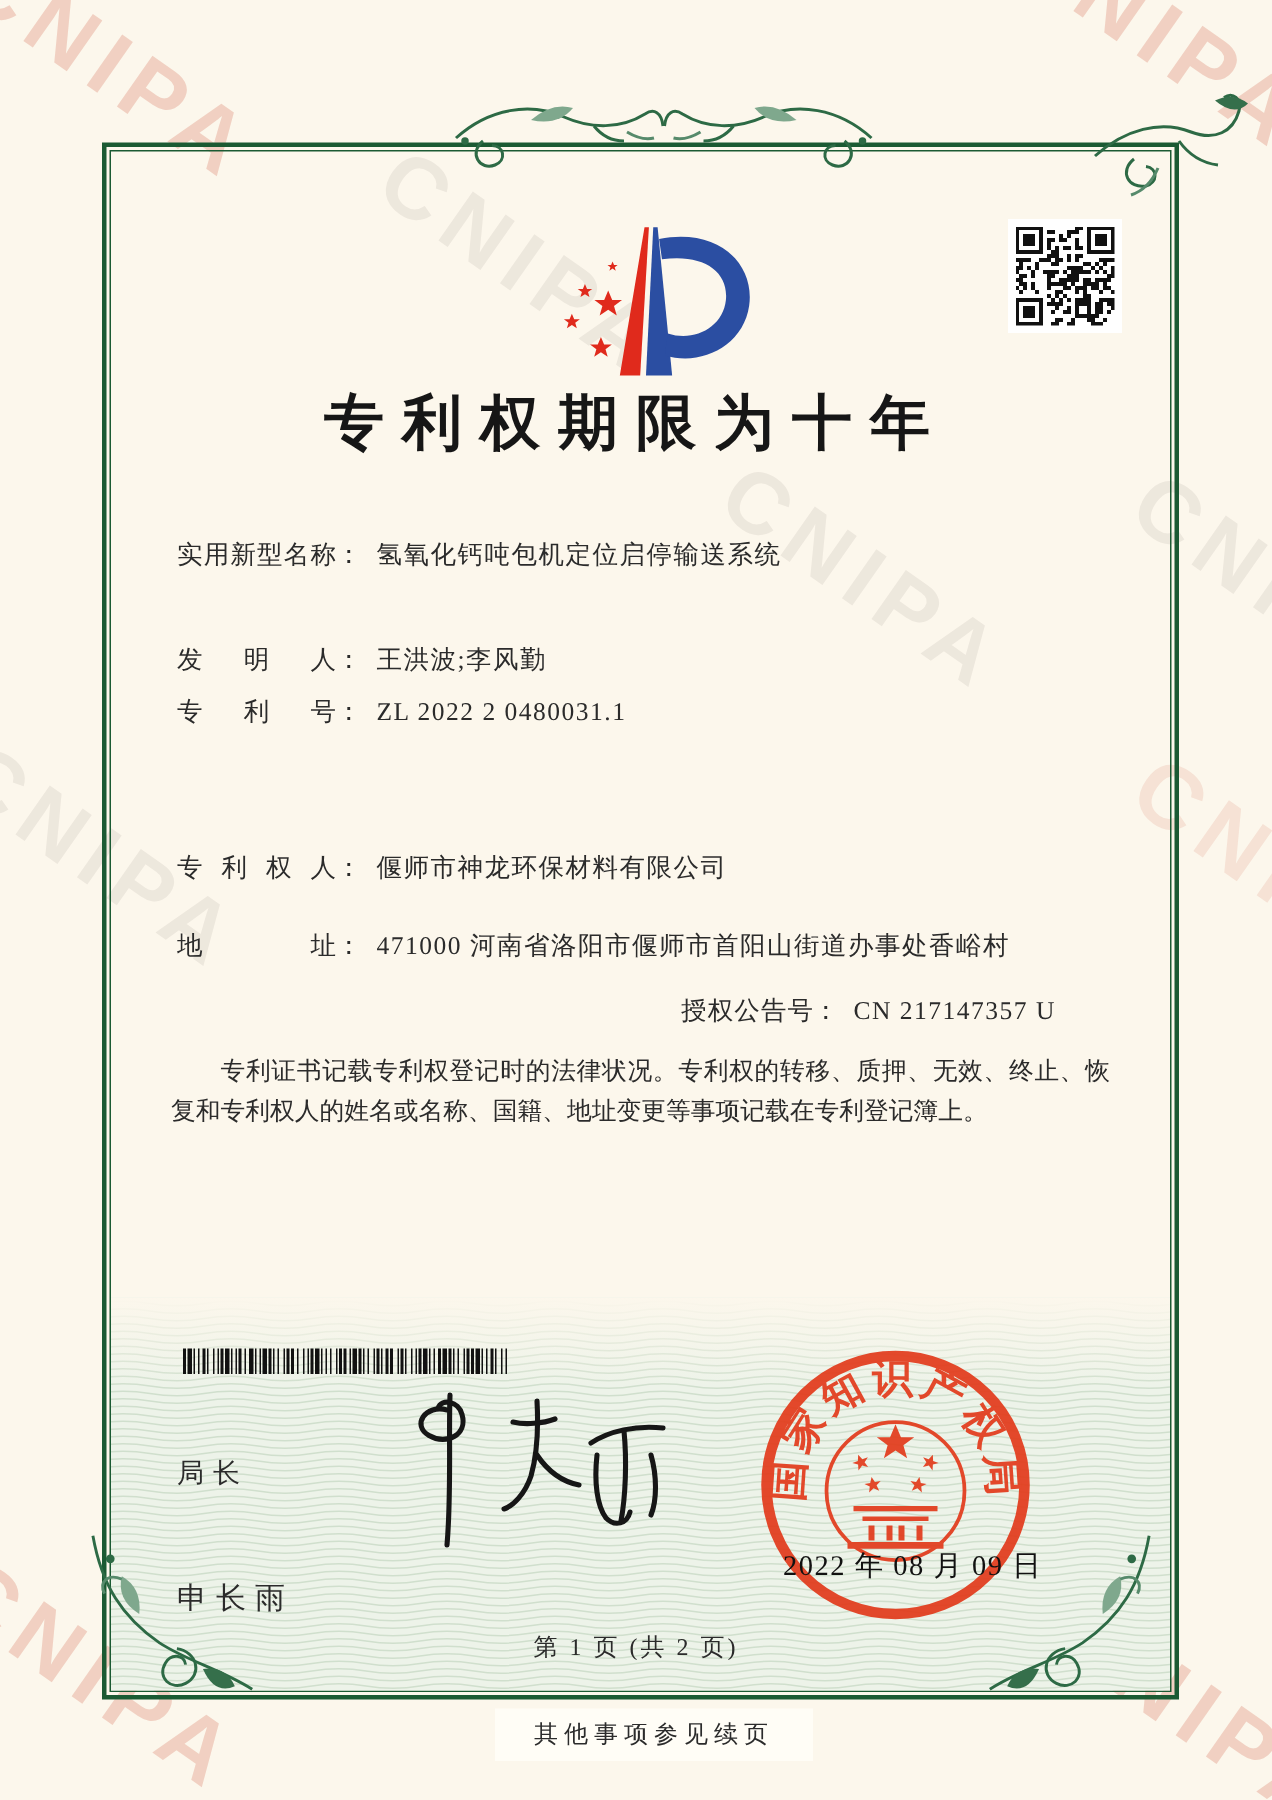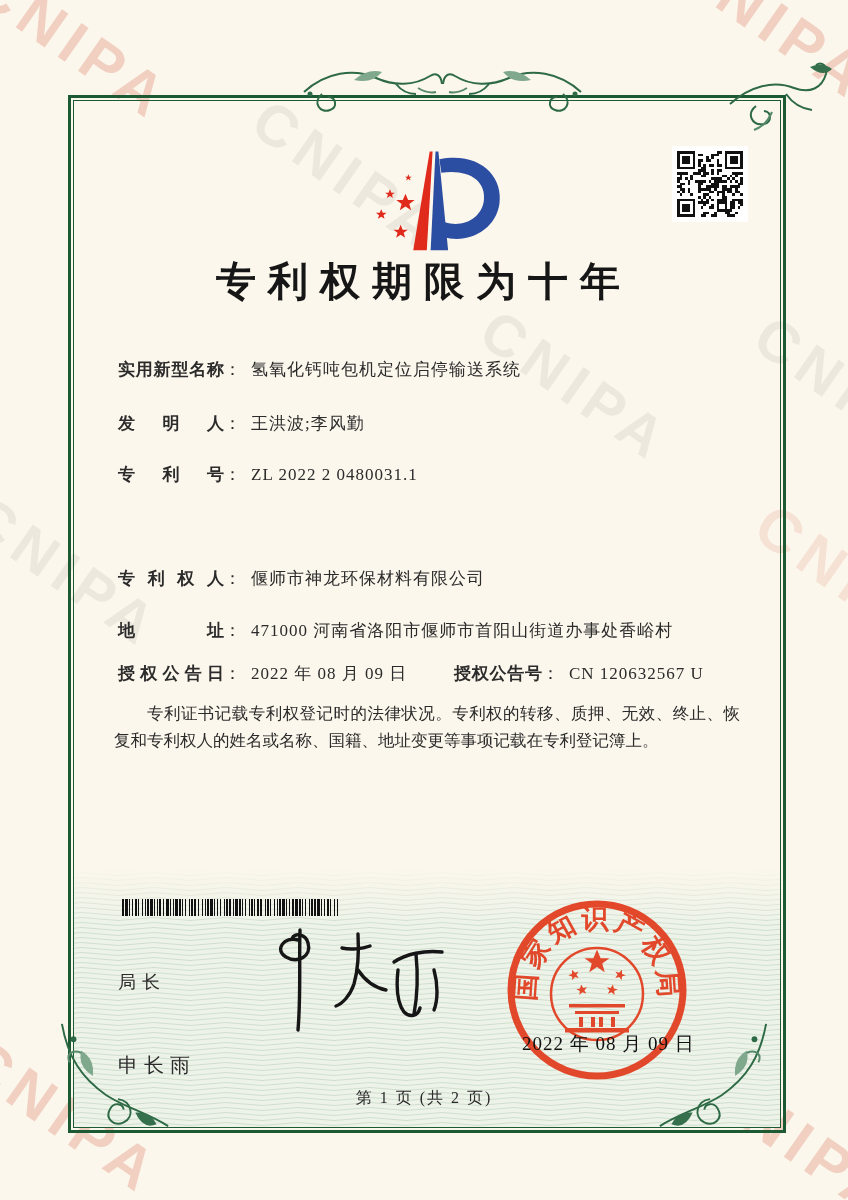--- a/index.html
+++ b/index.html
@@ -29,21 +29,21 @@
   .orn{position:absolute; z-index:4; pointer-events:none;}
   
   .cert-no{position:absolute; left:110px; top:143px; font-size:17px; letter-spacing:2px; z-index:5;}
   .logo{position:absolute; left:358px; top:136px; z-index:5;}
   .qr{position:absolute; left:672px; top:146px; width:76px; height:76px; background:#fff;
       padding:5px; box-sizing:border-box; z-index:5;}
   .title{position:absolute; left:68px; top:254px; width:712px; text-align:center;
       font-size:40px; font-weight:700; letter-spacing:12px; color:#161616; z-index:5;}
   
   .field-row{position:absolute; left:118px; font-size:17px; z-index:5; white-space:nowrap;}
-  .flabel{display:inline-block; width:106px; text-align:justify; text-align-last:justify; vertical-align:top;font-weight:bold;}
+  .flabel{display:inline-block; width:106px; text-align:justify; text-align-last:justify; vertical-align:top;}
   .fcolon{display:inline-block; margin-right:10px;}
   .fvalue{letter-spacing:1px;text-align:right;}
   .fgroup2{position:absolute; left:336px; top:0; white-space:nowrap;}
   .fgroup2 .flabel{width:88px;}
   
   .body-text{position:absolute; left:114px; top:700px; width:626px; font-size:16.5px;
       line-height:27px; text-align:justify; z-index:5;}
   .body-text p{margin:0; text-indent:2em;}
   
   .barcode{position:absolute; left:122px; top:899px; width:216px; height:17px; display:flex; z-index:6;}
@@ -398,38 +398,35 @@
       <rect x="0" y="18" width="7" height="7" fill="#111"></rect>
       <rect x="1" y="19" width="5" height="5" fill="#fff"></rect>
       <rect x="2" y="20" width="3" height="3" fill="#111"></rect>
     </svg>
 
   <div class="title">专利权期限为十年</div>
 
   <div class="field-row" style="top:358px;">
     <span class="flabel">实用新型名称</span><span class="fcolon">：</span><span class="fvalue">氢氧化钙吨包机定位启停输送系统</span>
   </div>
-  <div class="field-row" style="top:412px;">
+  <div class="field-row" style="top:428px;">
     <span class="flabel">发明人</span><span class="fcolon">：</span><span class="fvalue">王洪波;李风勤</span>
   </div>
   <div class="field-row" style="top:463px;">
     <span class="flabel">专利号</span><span class="fcolon">：</span><span class="fvalue">ZL 2022 2 0480031.1</span>
   </div>
   <div class="field-row" style="top:567px;">
     <span class="flabel">专利权人</span><span class="fcolon">：</span><span class="fvalue">偃师市神龙环保材料有限公司</span>
   </div>
   <div class="field-row" style="top:619px;">
     <span class="flabel">地址</span><span class="fcolon">：</span><span class="fvalue">471000 河南省洛阳市偃师市首阳山街道办事处香峪村</span>
   </div>
   <div class="field-row" style="top:662px; width:626px;">
-    <span>
-      <span class="flabel">授权公告日</span><span class="fcolon">：</span><span class="fvalue">2022 年 08 月 09 日</span>
-    </span>
     <span class="fgroup2">
-      <span class="flabel">授权公告号</span><span class="fcolon">：</span><span class="fvalue">CN 120632567 U</span>
+      <span class="flabel">授权公告号</span><span class="fcolon">：</span><span class="fvalue">CN 217147357 U</span>
     </span>
   </div>
 
   <div class="body-text">
     <p>专利证书记载专利权登记时的法律状况。专利权的转移、质押、无效、终止、恢复和专利权人的姓名或名称、国籍、地址变更等事项记载在专利登记簿上。</p>
   </div>
 
   <div class="barcode" id="barcode">
       <i style="width: 2px; background: rgb(17, 17, 17);"></i>
       <i style="width: 1px; background: transparent;"></i>
@@ -608,14 +605,15 @@
         <rect x="86" y="119" width="4" height="10"></rect>
         <rect x="94" y="119" width="4" height="10"></rect>
         <rect x="106" y="119" width="4" height="10"></rect>
         <rect x="60" y="130" width="64" height="4.5"></rect>
       </g>
     </g>
   </svg>
   <div class="seal-date">2022 年 08 月 09 日</div>
 
   <div class="page-num">第 1 页 (共 2 页)</div>
+  <div class="cont-note">其他事项参见续页</div>
 
 </div>
 
 </body></html>

